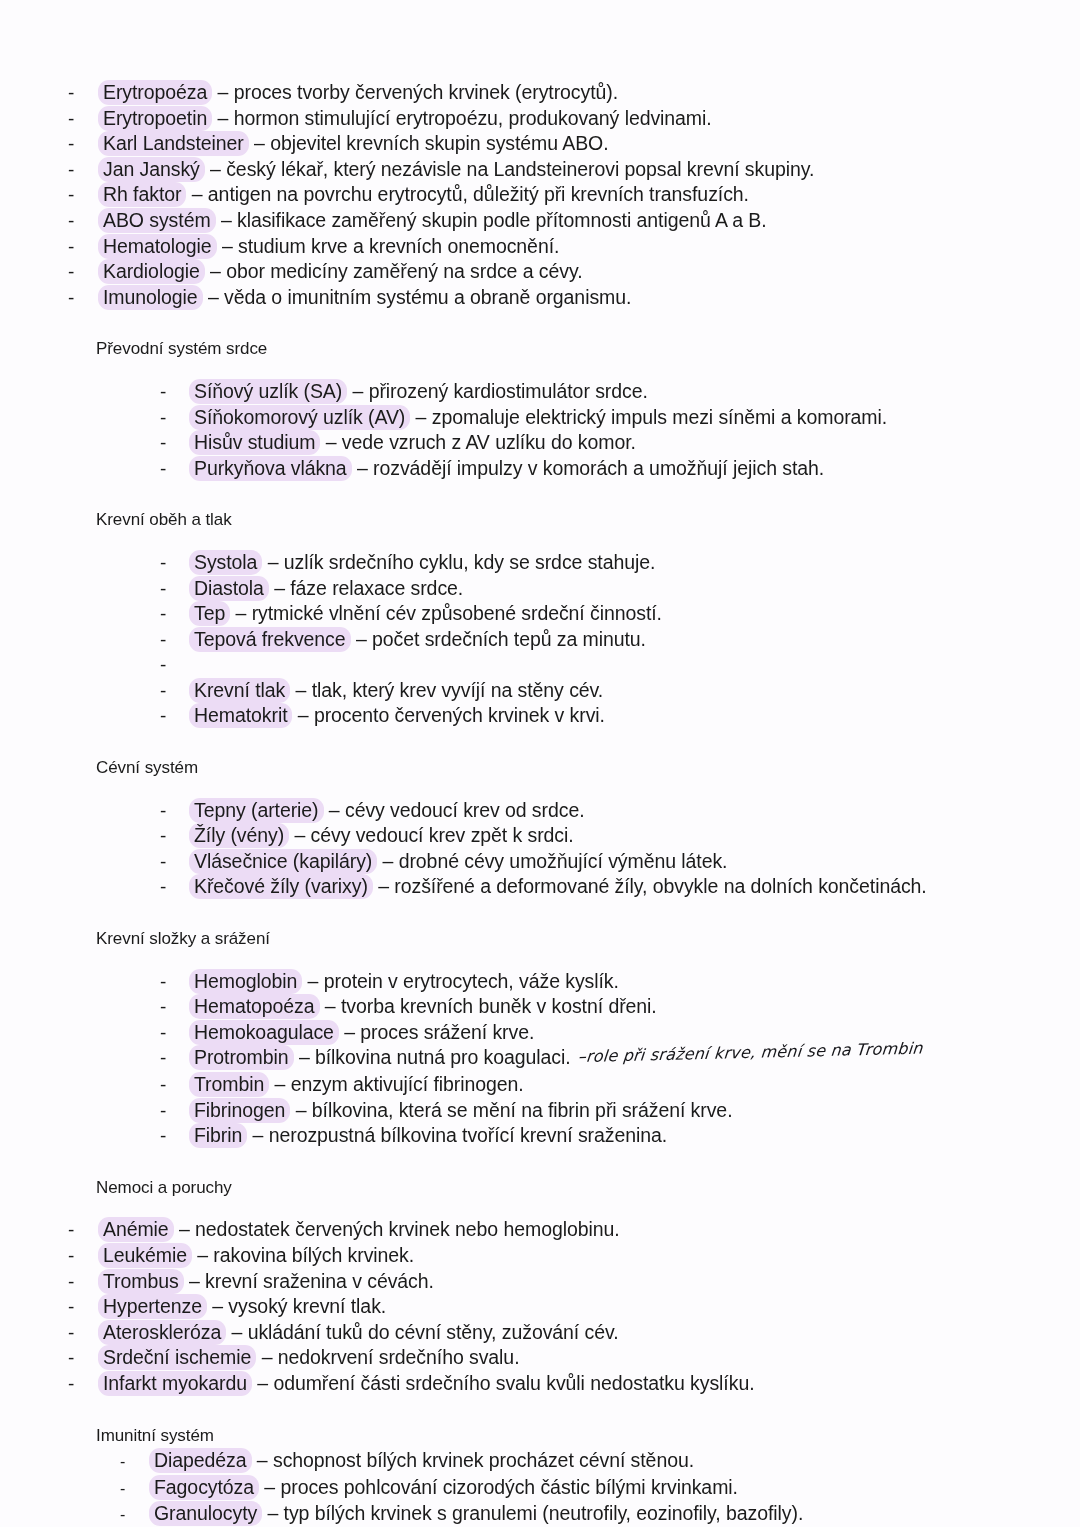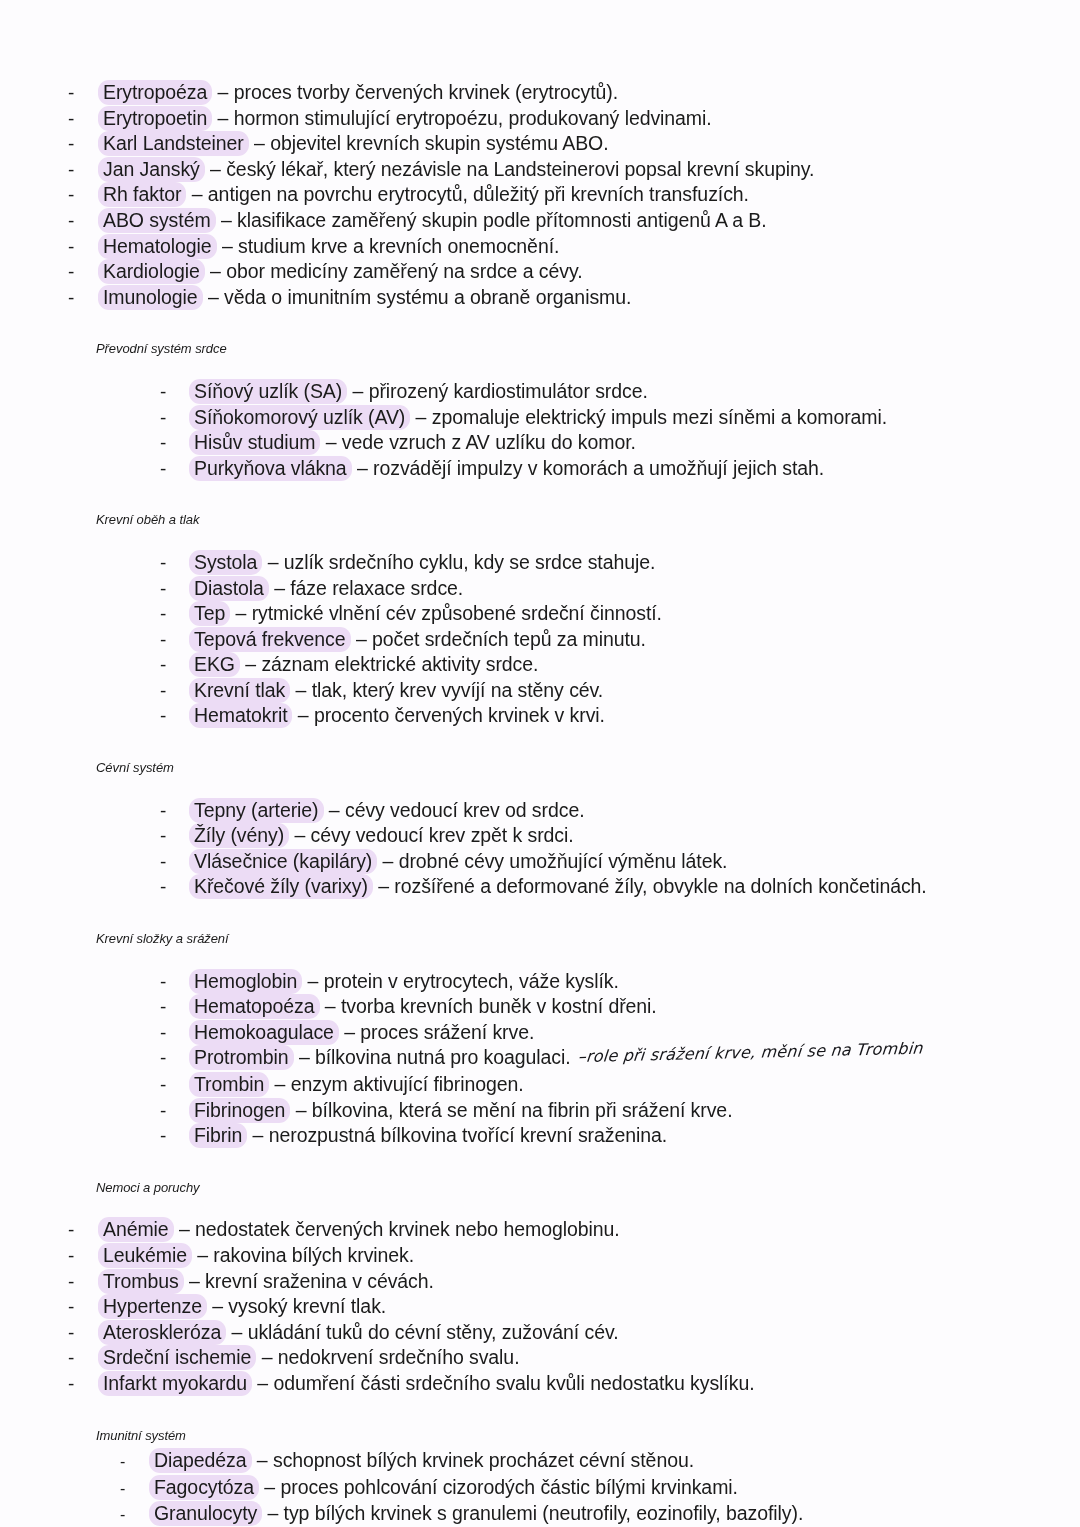--- a/index.html
+++ b/index.html
@@ -56,27 +56,26 @@
     border-radius: 11px;
     padding: 1px 5px 2px 5px;
     margin-left: -4px;
     box-decoration-break: clone;
     text-align: right;
     -webkit-box-decoration-break: clone;
   }
 
   
   .heading {
-    font-size: 13px;
+    font-size: 17px;
     line-height: 25.6px;
     padding-left: 96px;
     color: #1b1b1b;
     letter-spacing: -0.08px;
     white-space: nowrap;
-    font-style: italic;
   }
 
   
   .group { margin: 0; }
   .gap-lg { height: 26px; }
   .gap-md { height: 17px; }
 
   
   .handwritten {
     font-family: "DejaVu Sans", sans-serif;
@@ -178,21 +177,20 @@
         <div class="row tier2">
           <span class="bullet">-</span>
           <span class="row-text"><span class="hl">Tep</span><span> – rytmické vlnění cév způsobené srdeční činností.</span></span>
         </div>
         <div class="row tier2">
           <span class="bullet">-</span>
           <span class="row-text"><span class="hl">Tepová frekvence</span><span> – počet srdečních tepů za minutu.</span></span>
         </div>
         <div class="row tier2">
           <span class="bullet">-</span>
-          <span class="row-text"><span class="hl">EKG</span><span> – záznam elektrické aktivity srdce.</span></span>
         </div>
         <div class="row tier2">
           <span class="bullet">-</span>
           <span class="row-text"><span class="hl">Krevní tlak</span><span> – tlak, který krev vyvíjí na stěny cév.</span></span>
         </div>
         <div class="row tier2">
           <span class="bullet">-</span>
           <span class="row-text"><span class="hl">Hematokrit</span><span> – procento červených krvinek v krvi.</span></span>
         </div>
       </div>

